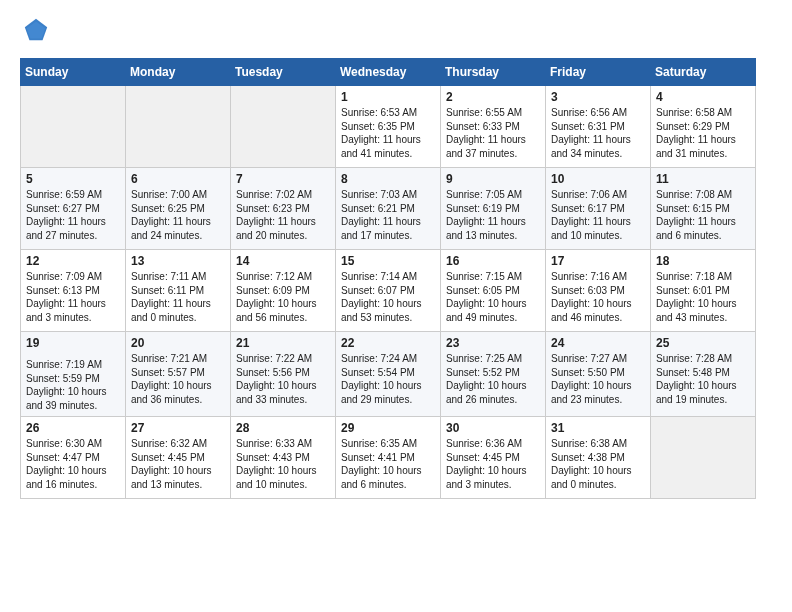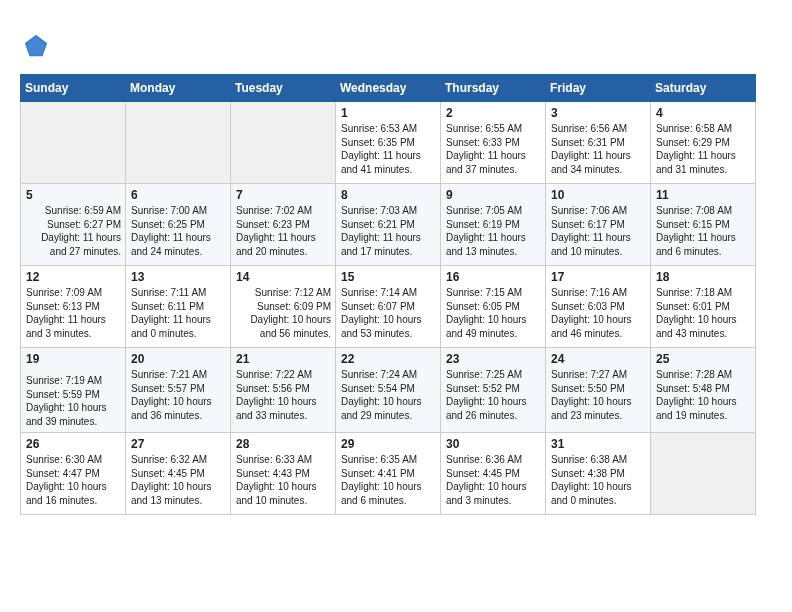--- a/index.html
+++ b/index.html
@@ -4,21 +4,21 @@
   <style>
     * { box-sizing: border-box; margin: 0; padding: 0; }
     body {
       font-family: Arial, sans-serif;
       background: #fff;
       width: 792px;
       min-height: 612px;
     }
     .page {
       width: 776px;
-      padding: 32px 20px 16px 20px;
+      padding: 16px 20px 16px 20px;
     }
     .header {
       display: flex;
       align-items: flex-start;
       justify-content: space-between;
       margin-bottom: 10px;
     }
     .logo {
       display: flex;
       align-items: center;
@@ -158,21 +158,21 @@
             <span class="day-num">4</span>
             <div class="cell-text" style="white-space: pre-line;">Sunrise: 6:58 AM
 Sunset: 6:29 PM
 Daylight: 11 hours
 and 31 minutes.</div>
           </td>
         </tr>
         <tr>
           <td>
             <span class="day-num">5</span>
-            <div class="cell-text" style="white-space: pre-line; text-align: right;">Sunrise: 6:59 AM
+            <div class="cell-text" style="white-space: pre-line;">Sunrise: 6:59 AM
 Sunset: 6:27 PM
 Daylight: 11 hours
 and 27 minutes.</div>
           </td>
           <td>
             <span class="day-num">6</span>
             <div class="cell-text" style="white-space: pre-line;">Sunrise: 7:00 AM
 Sunset: 6:25 PM
 Daylight: 11 hours
 and 24 minutes.</div>
@@ -223,21 +223,21 @@
           </td>
           <td>
             <span class="day-num">13</span>
             <div class="cell-text" style="white-space: pre-line;">Sunrise: 7:11 AM
 Sunset: 6:11 PM
 Daylight: 11 hours
 and 0 minutes.</div>
           </td>
           <td>
             <span class="day-num">14</span>
-            <div class="cell-text" style="white-space: pre-line; text-align: right;">Sunrise: 7:12 AM
+            <div class="cell-text" style="white-space: pre-line;">Sunrise: 7:12 AM
 Sunset: 6:09 PM
 Daylight: 10 hours
 and 56 minutes.</div>
           </td>
           <td>
             <span class="day-num">15</span>
             <div class="cell-text" style="white-space: pre-line;">Sunrise: 7:14 AM
 Sunset: 6:07 PM
 Daylight: 10 hours
 and 53 minutes.</div>

